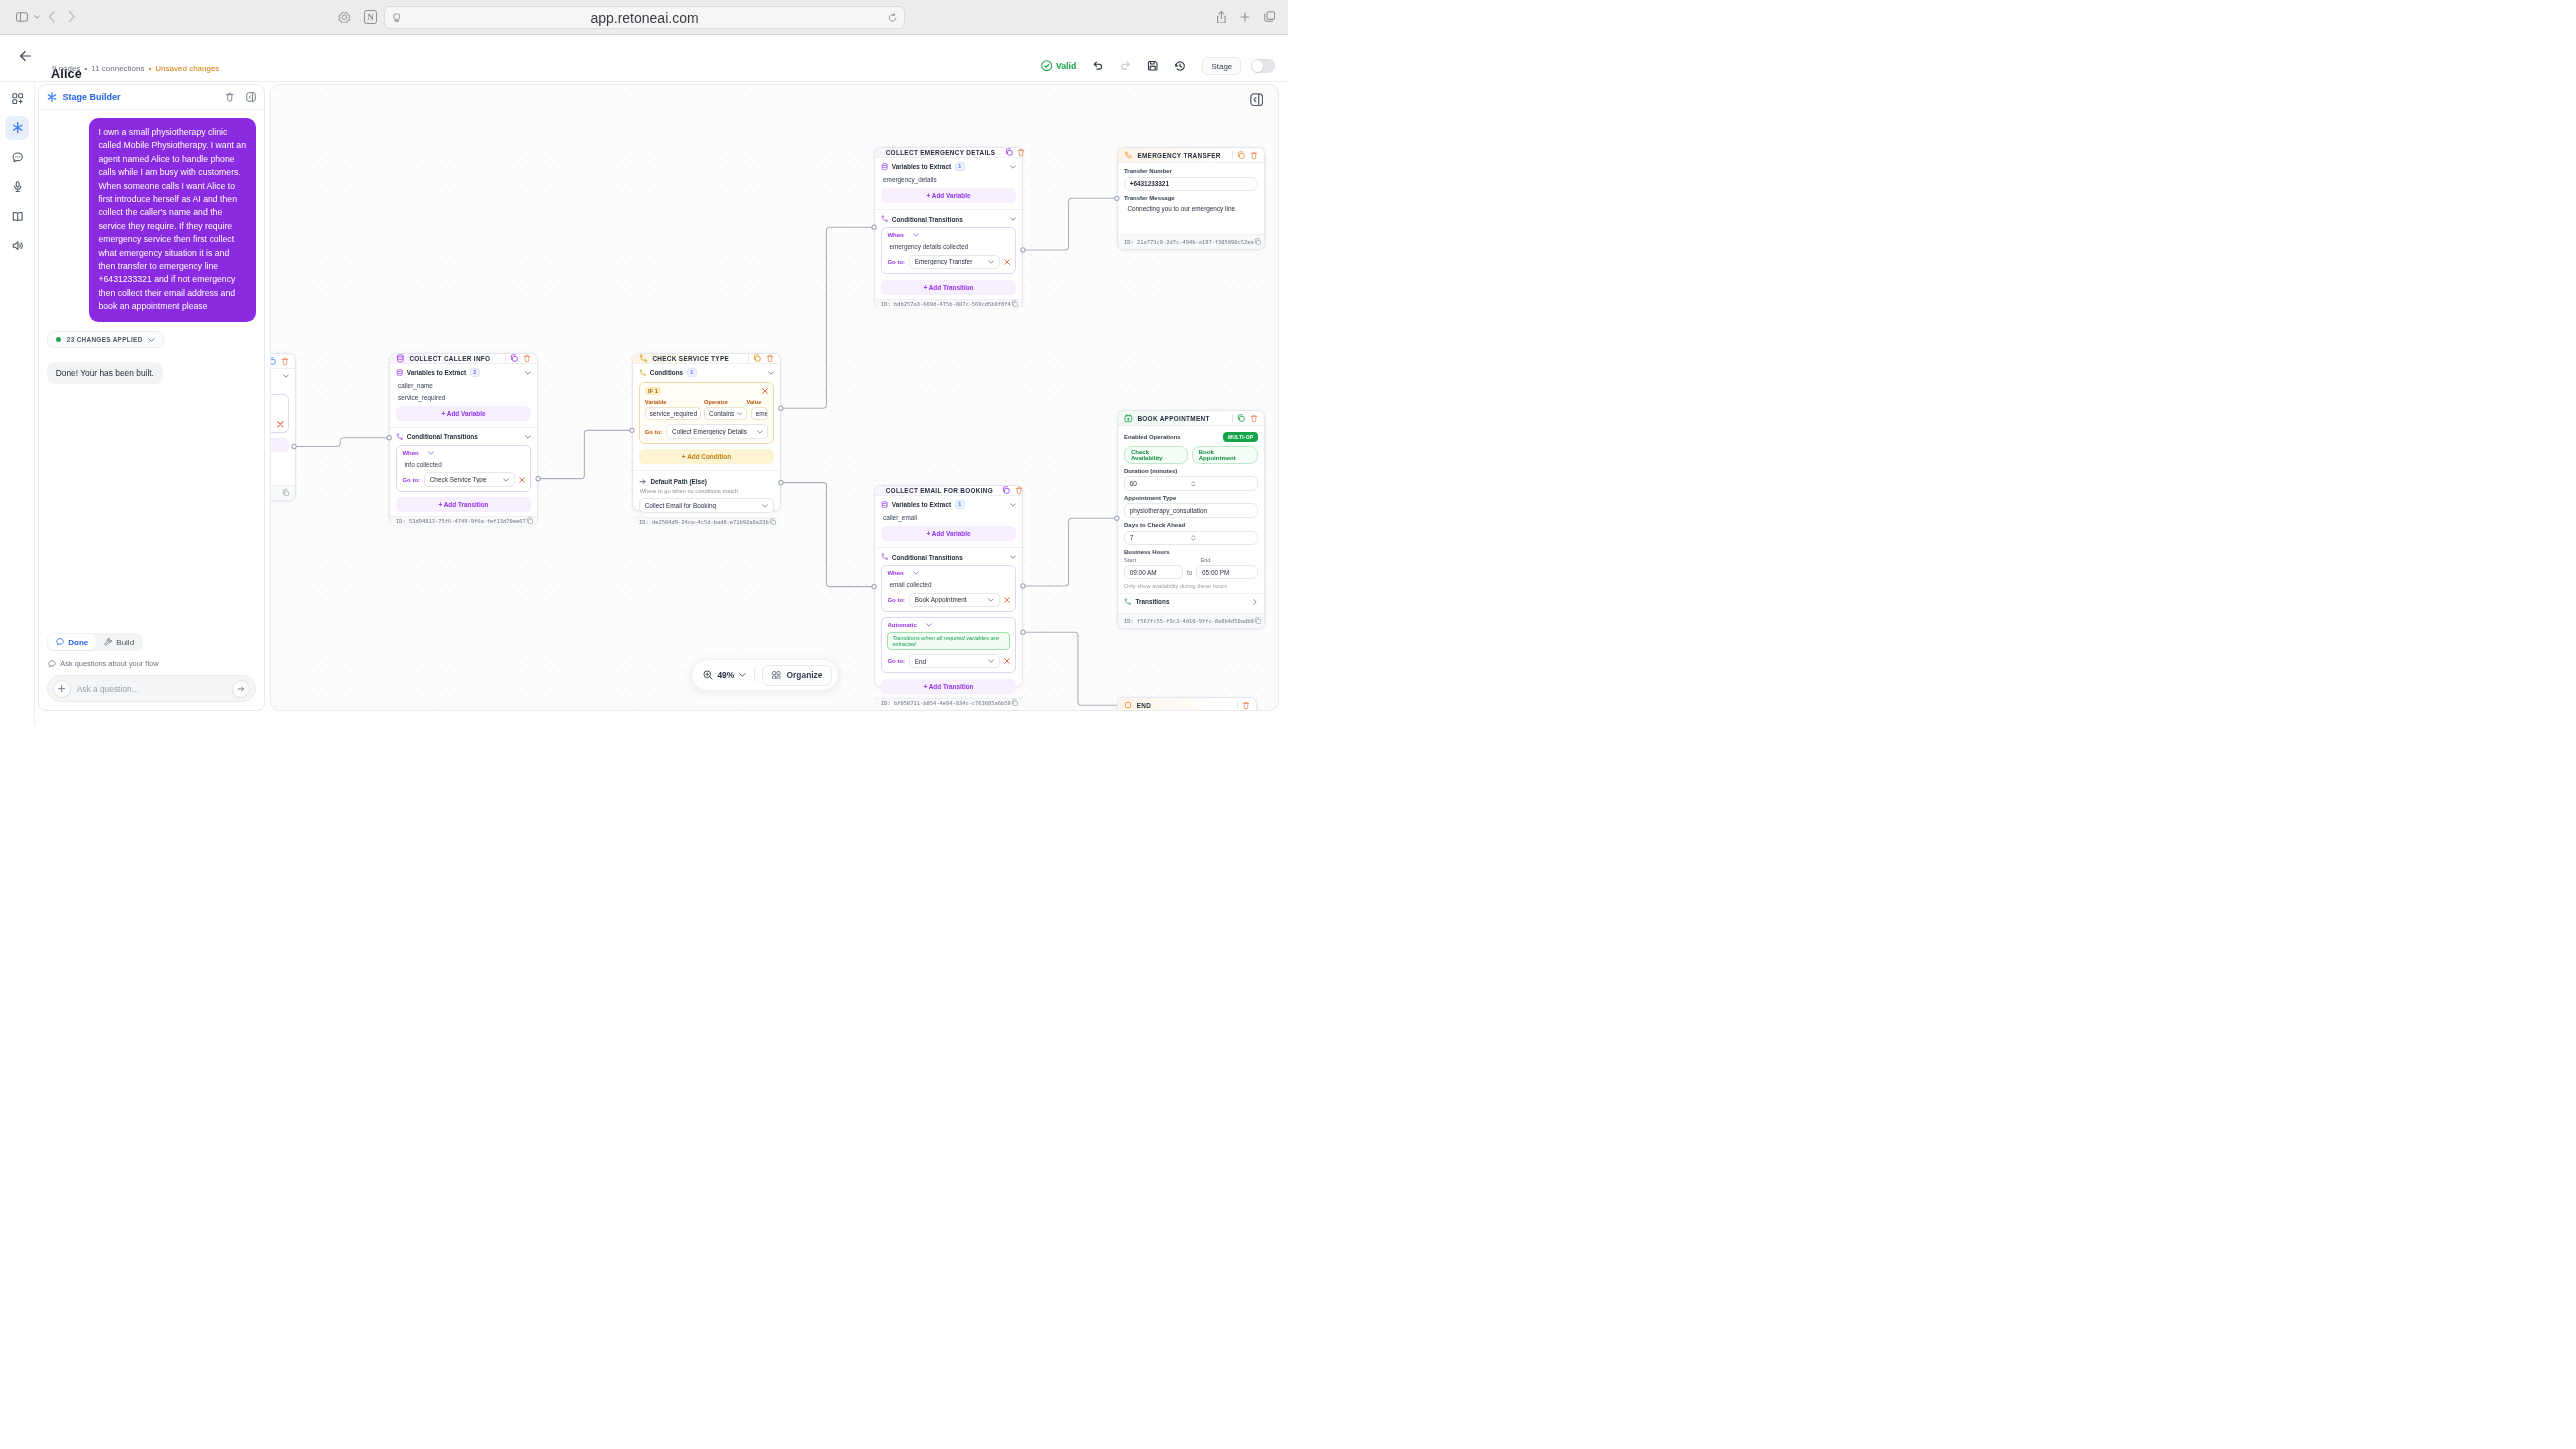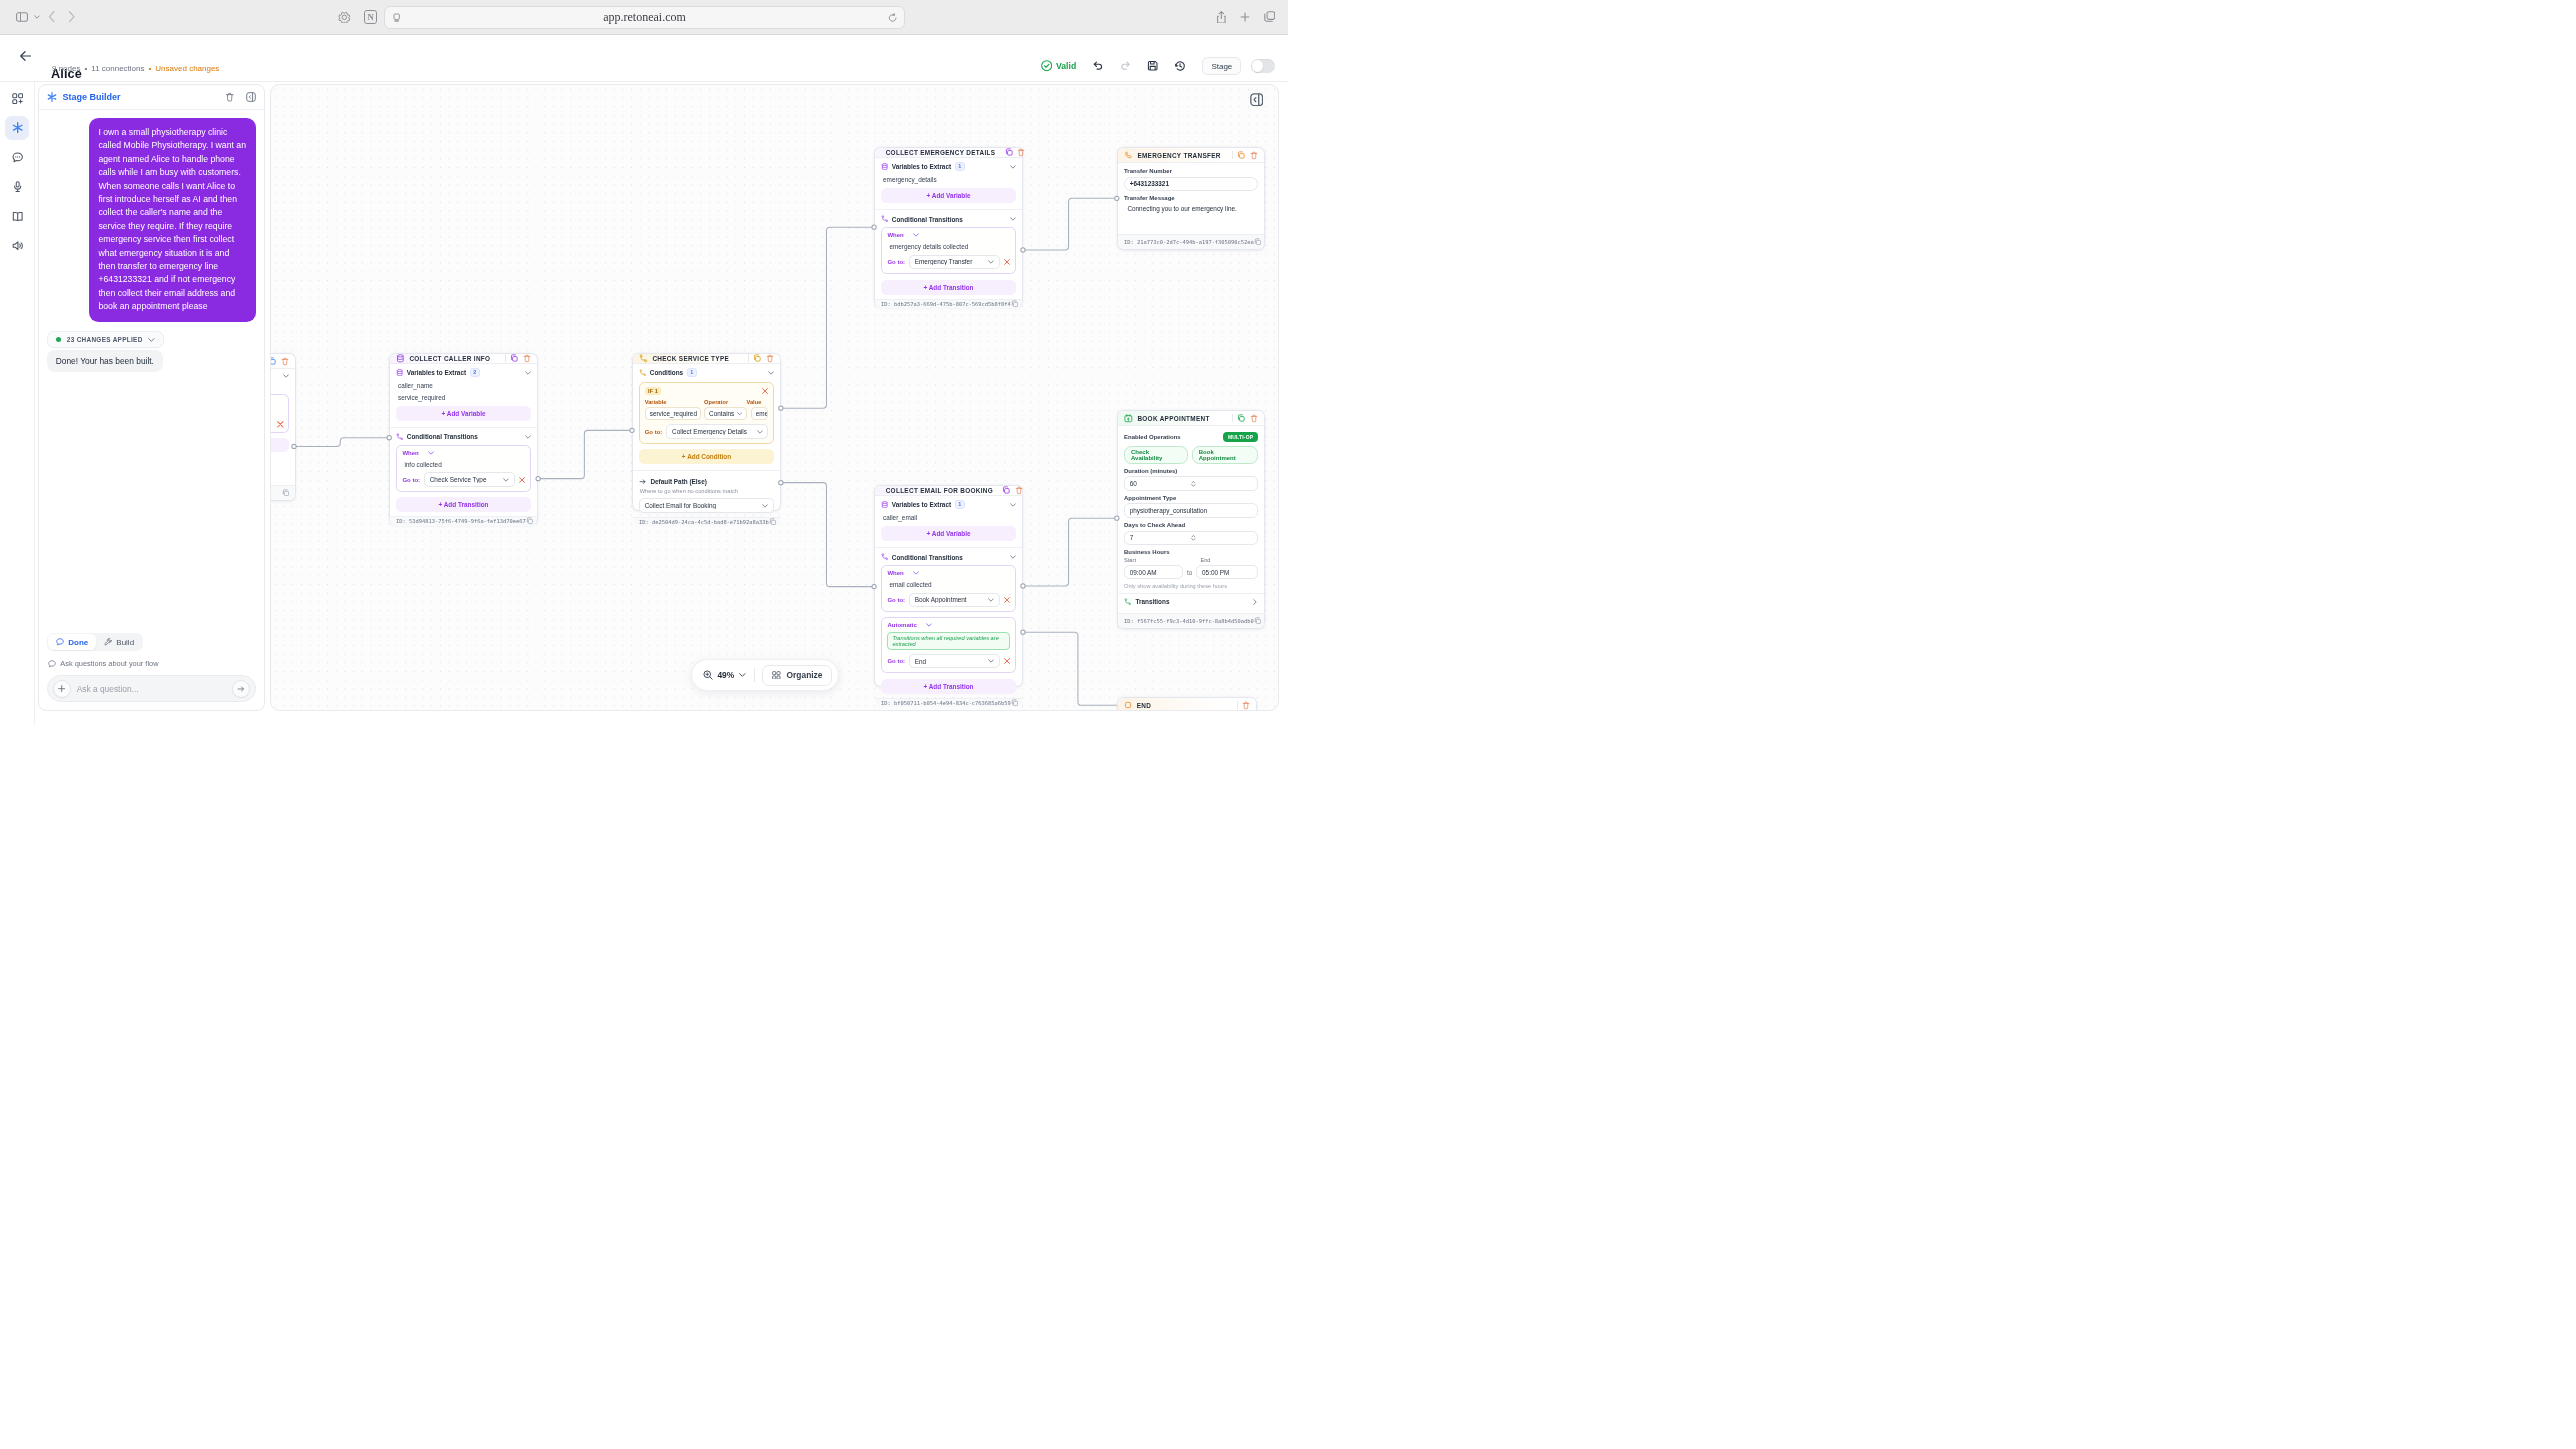--- a/index.html
+++ b/index.html
@@ -6,21 +6,21 @@
   html,body { width:1288px; height:725px; overflow:hidden; background:#fff;
     font-family:"Liberation Sans","DejaVu Sans",sans-serif; }
   #app { position:relative; width:1288px; height:725px; }
 
   
   .chrome { position:absolute; left:0; top:0; width:1288px; height:35px; background:#ececec;
     border-bottom:0.7px solid #d7d7d8; display:flex; align-items:center; color:#8d8f94; }
   .chrome .ic { display:flex; align-items:center; justify-content:center; color:#8d8f94; }
   .urlbar { position:absolute; left:384px; top:6px; width:521px; height:23px; background:#f6f6f7;
     border:0.7px solid #dcdcdd; border-radius:6px; display:flex; align-items:center; padding:0 6.7px; }
-  .urlbar .url { flex:1; text-align:center; font-size:12px; color:#3a3d43;font-family:Liberation Serif, serif; }
+  .urlbar .url { flex:1; text-align:center; font-size:14px; color:#3a3d43; }
   .notion-badge { width:13.4px; height:13.4px; border:1.1px solid #8d8f94; border-radius:2.7px;
     font-family:"Liberation Serif",serif; font-weight:700; font-size:8.7px; color:#8d8f94;
     display:flex; align-items:center; justify-content:center; }
 
   
   .appheader { position:absolute; left:0; top:35px; width:1288px; height:47px; background:#fff;
     border-bottom:0.7px solid #ecedf0; }
   .back-btn { position:absolute; left:20px; top:16px; color:#374151; }
   .title { position:absolute; left:51px; top:39px; font-size:12.7px; font-weight:700; color:#111827; transform:translateY(-50%); letter-spacing:.01em; }
   .meta { position:absolute; left:52px; top:29px; font-size:8px; color:#6b7280; display:flex; gap:4px; align-items:flex-end; }
@@ -45,21 +45,21 @@
   .panel-head { height:25px; display:flex; align-items:center; gap:5.4px; padding:0 8px; border-bottom:0.7px solid #eef0f3; }
   .panel-title { font-size:9px; font-weight:700; color:#2563eb; flex:1; }
   .panel-head .ph-ic { color:#6b7280; display:flex; }
   .panel-body { flex:1; padding:8px; display:flex; flex-direction:column; overflow:hidden; }
   .bubble-user { margin-left:42px; background:#8a2be2; color:#fff; border-radius:9.4px; padding:8px 9.4px;
     font-size:8.7px; line-height:13.4px; }
   .changes-pill { margin-top:9.4px; width:fit-content; display:flex; align-items:center; gap:5.4px;
     border:0.7px solid #ebedf0; background:#fafbfc; border-radius:6.7px; padding:4px 8px; }
   .gdot { width:5.4px; height:5.4px; border-radius:50%; background:#22a557; }
   .changes-txt { font-size:6.4px; font-weight:700; letter-spacing:.05em; color:#4b5563; }
-  .bubble-bot { margin-top:2px; width:fit-content; background:#f2f3f5; border-radius:8px; padding:6px 8.7px;
+  .bubble-bot { margin-top:14px; width:fit-content; background:#f2f3f5; border-radius:8px; padding:6px 8.7px;
     font-size:8.4px; color:#1f2937; }
   .panel-bottom { padding:0 8px 8px; }
   .seg { width:fit-content; background:#f3f4f6; border-radius:6.7px; padding:1.3px; display:flex; margin-bottom:8px; }
   .seg-btn { display:flex; align-items:center; gap:4px; font-size:8px; padding:3.4px 8px; border-radius:5.4px; color:#4b5563; }
   .seg-btn.on { background:#fff; color:#2563eb; font-weight:700; box-shadow:0 0.7px 1.3px rgba(0,0,0,.08); }
   .hint-row { display:flex; align-items:center; gap:4px; font-size:7.4px; color:#6b7280; margin:1.3px 0 6.7px 1.3px; }
   .ask-input { height:27px; border-radius:13.4px; background:#f4f5f6; border:0.7px solid #e9ebee; display:flex; align-items:center; padding:0 4.7px; }
   .circle-btn { width:18px; height:18px; border-radius:50%; background:#fcfcfd; border:0.7px solid #e3e5e8; color:#6b7280;
     display:flex; align-items:center; justify-content:center; box-shadow:0 0.7px 0.7px rgba(0,0,0,.04); }
   .ask-ph { flex:1; font-size:8.4px; color:#9aa1ab; padding-left:6px; }

